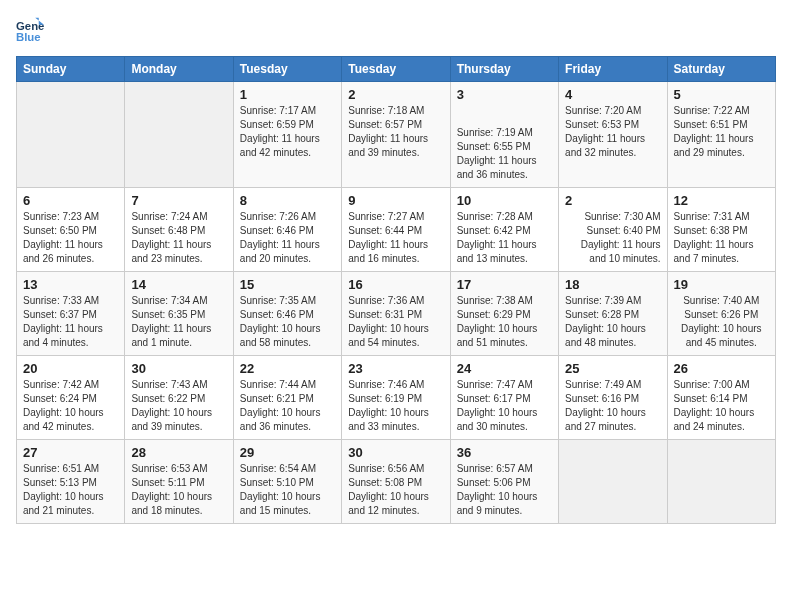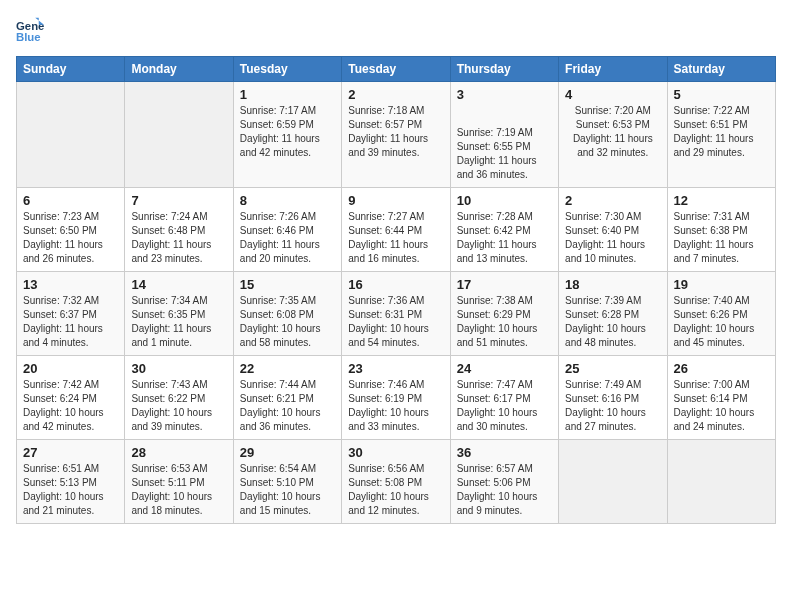--- a/index.html
+++ b/index.html
@@ -128,21 +128,21 @@
 Daylight: 11 hours and 39 minutes.</div>
         </td>
         <td>
           <span class="day-num">3</span>
           <div class="day-detail" style="white-space: pre-line; margin-top: 24px;">Sunrise: 7:19 AM
 Sunset: 6:55 PM
 Daylight: 11 hours and 36 minutes.</div>
         </td>
         <td>
           <span class="day-num">4</span>
-          <div class="day-detail" style="white-space: pre-line; text-align: center;">Sunrise: 7:20 AM
+          <div class="day-detail" style="white-space: pre-line;">Sunrise: 7:20 AM
 Sunset: 6:53 PM
 Daylight: 11 hours and 32 minutes.</div>
         </td>
         <td>
           <span class="day-num">5</span>
           <div class="day-detail" style="white-space: pre-line;">Sunrise: 7:22 AM
 Sunset: 6:51 PM
 Daylight: 11 hours and 29 minutes.</div>
         </td>
       </tr>
@@ -172,48 +172,48 @@
 Daylight: 11 hours and 16 minutes.</div>
         </td>
         <td>
           <span class="day-num">10</span>
           <div class="day-detail" style="white-space: pre-line;">Sunrise: 7:28 AM
 Sunset: 6:42 PM
 Daylight: 11 hours and 13 minutes.</div>
         </td>
         <td>
           <span class="day-num">2</span>
-          <div class="day-detail" style="white-space: pre-line;">Sunrise: 7:30 AM
+          <div class="day-detail" style="white-space: pre-line; text-align: right;">Sunrise: 7:30 AM
 Sunset: 6:40 PM
 Daylight: 11 hours and 10 minutes.</div>
         </td>
         <td>
           <span class="day-num">12</span>
           <div class="day-detail" style="white-space: pre-line;">Sunrise: 7:31 AM
 Sunset: 6:38 PM
 Daylight: 11 hours and 7 minutes.</div>
         </td>
       </tr>
       <tr>
         <td>
           <span class="day-num">13</span>
-          <div class="day-detail" style="white-space: pre-line;">Sunrise: 7:32 AM
+          <div class="day-detail" style="white-space: pre-line;">Sunrise: 7:33 AM
 Sunset: 6:37 PM
 Daylight: 11 hours and 4 minutes.</div>
         </td>
         <td>
           <span class="day-num">14</span>
           <div class="day-detail" style="white-space: pre-line;">Sunrise: 7:34 AM
 Sunset: 6:35 PM
 Daylight: 11 hours and 1 minute.</div>
         </td>
         <td>
           <span class="day-num">15</span>
           <div class="day-detail" style="white-space: pre-line;">Sunrise: 7:35 AM
-Sunset: 6:08 PM
+Sunset: 6:46 PM
 Daylight: 10 hours and 58 minutes.</div>
         </td>
         <td>
           <span class="day-num">16</span>
           <div class="day-detail" style="white-space: pre-line;">Sunrise: 7:36 AM
 Sunset: 6:31 PM
 Daylight: 10 hours and 54 minutes.</div>
         </td>
         <td>
           <span class="day-num">17</span>
@@ -222,21 +222,21 @@
 Daylight: 10 hours and 51 minutes.</div>
         </td>
         <td>
           <span class="day-num">18</span>
           <div class="day-detail" style="white-space: pre-line;">Sunrise: 7:39 AM
 Sunset: 6:28 PM
 Daylight: 10 hours and 48 minutes.</div>
         </td>
         <td>
           <span class="day-num">19</span>
-          <div class="day-detail" style="white-space: pre-line;">Sunrise: 7:40 AM
+          <div class="day-detail" style="white-space: pre-line; text-align: center;">Sunrise: 7:40 AM
 Sunset: 6:26 PM
 Daylight: 10 hours and 45 minutes.</div>
         </td>
       </tr>
       <tr>
         <td>
           <span class="day-num">20</span>
           <div class="day-detail" style="white-space: pre-line;">Sunrise: 7:42 AM
 Sunset: 6:24 PM
 Daylight: 10 hours and 42 minutes.</div>

